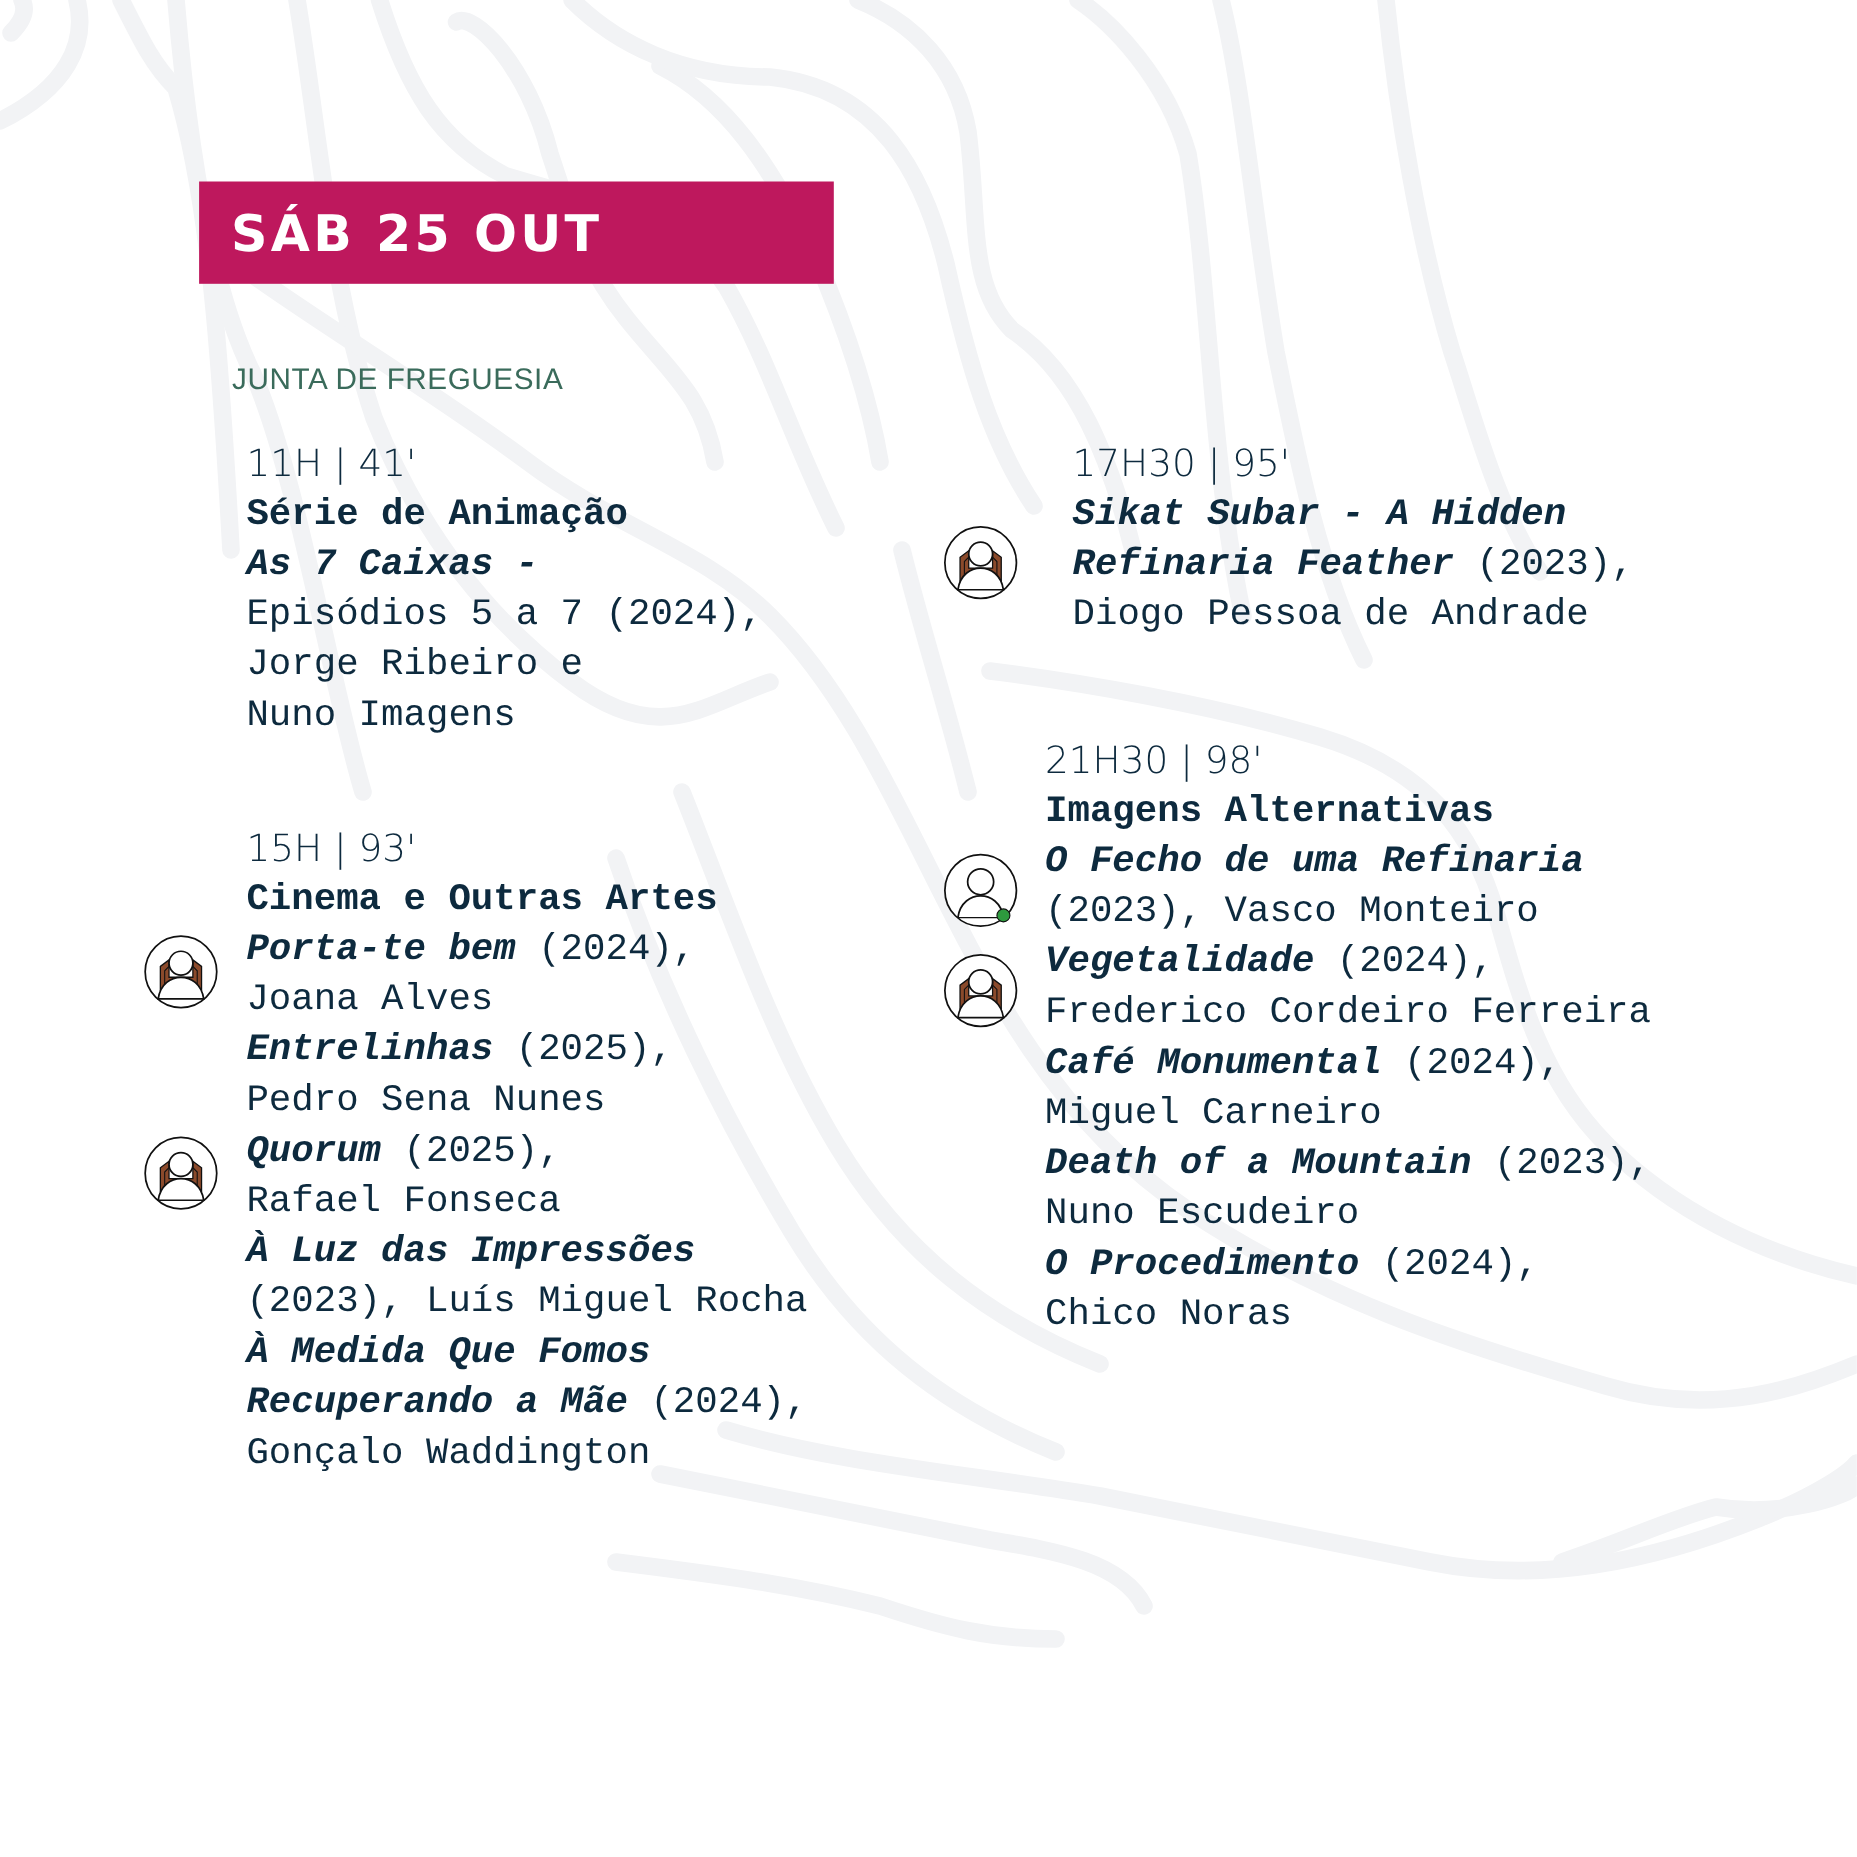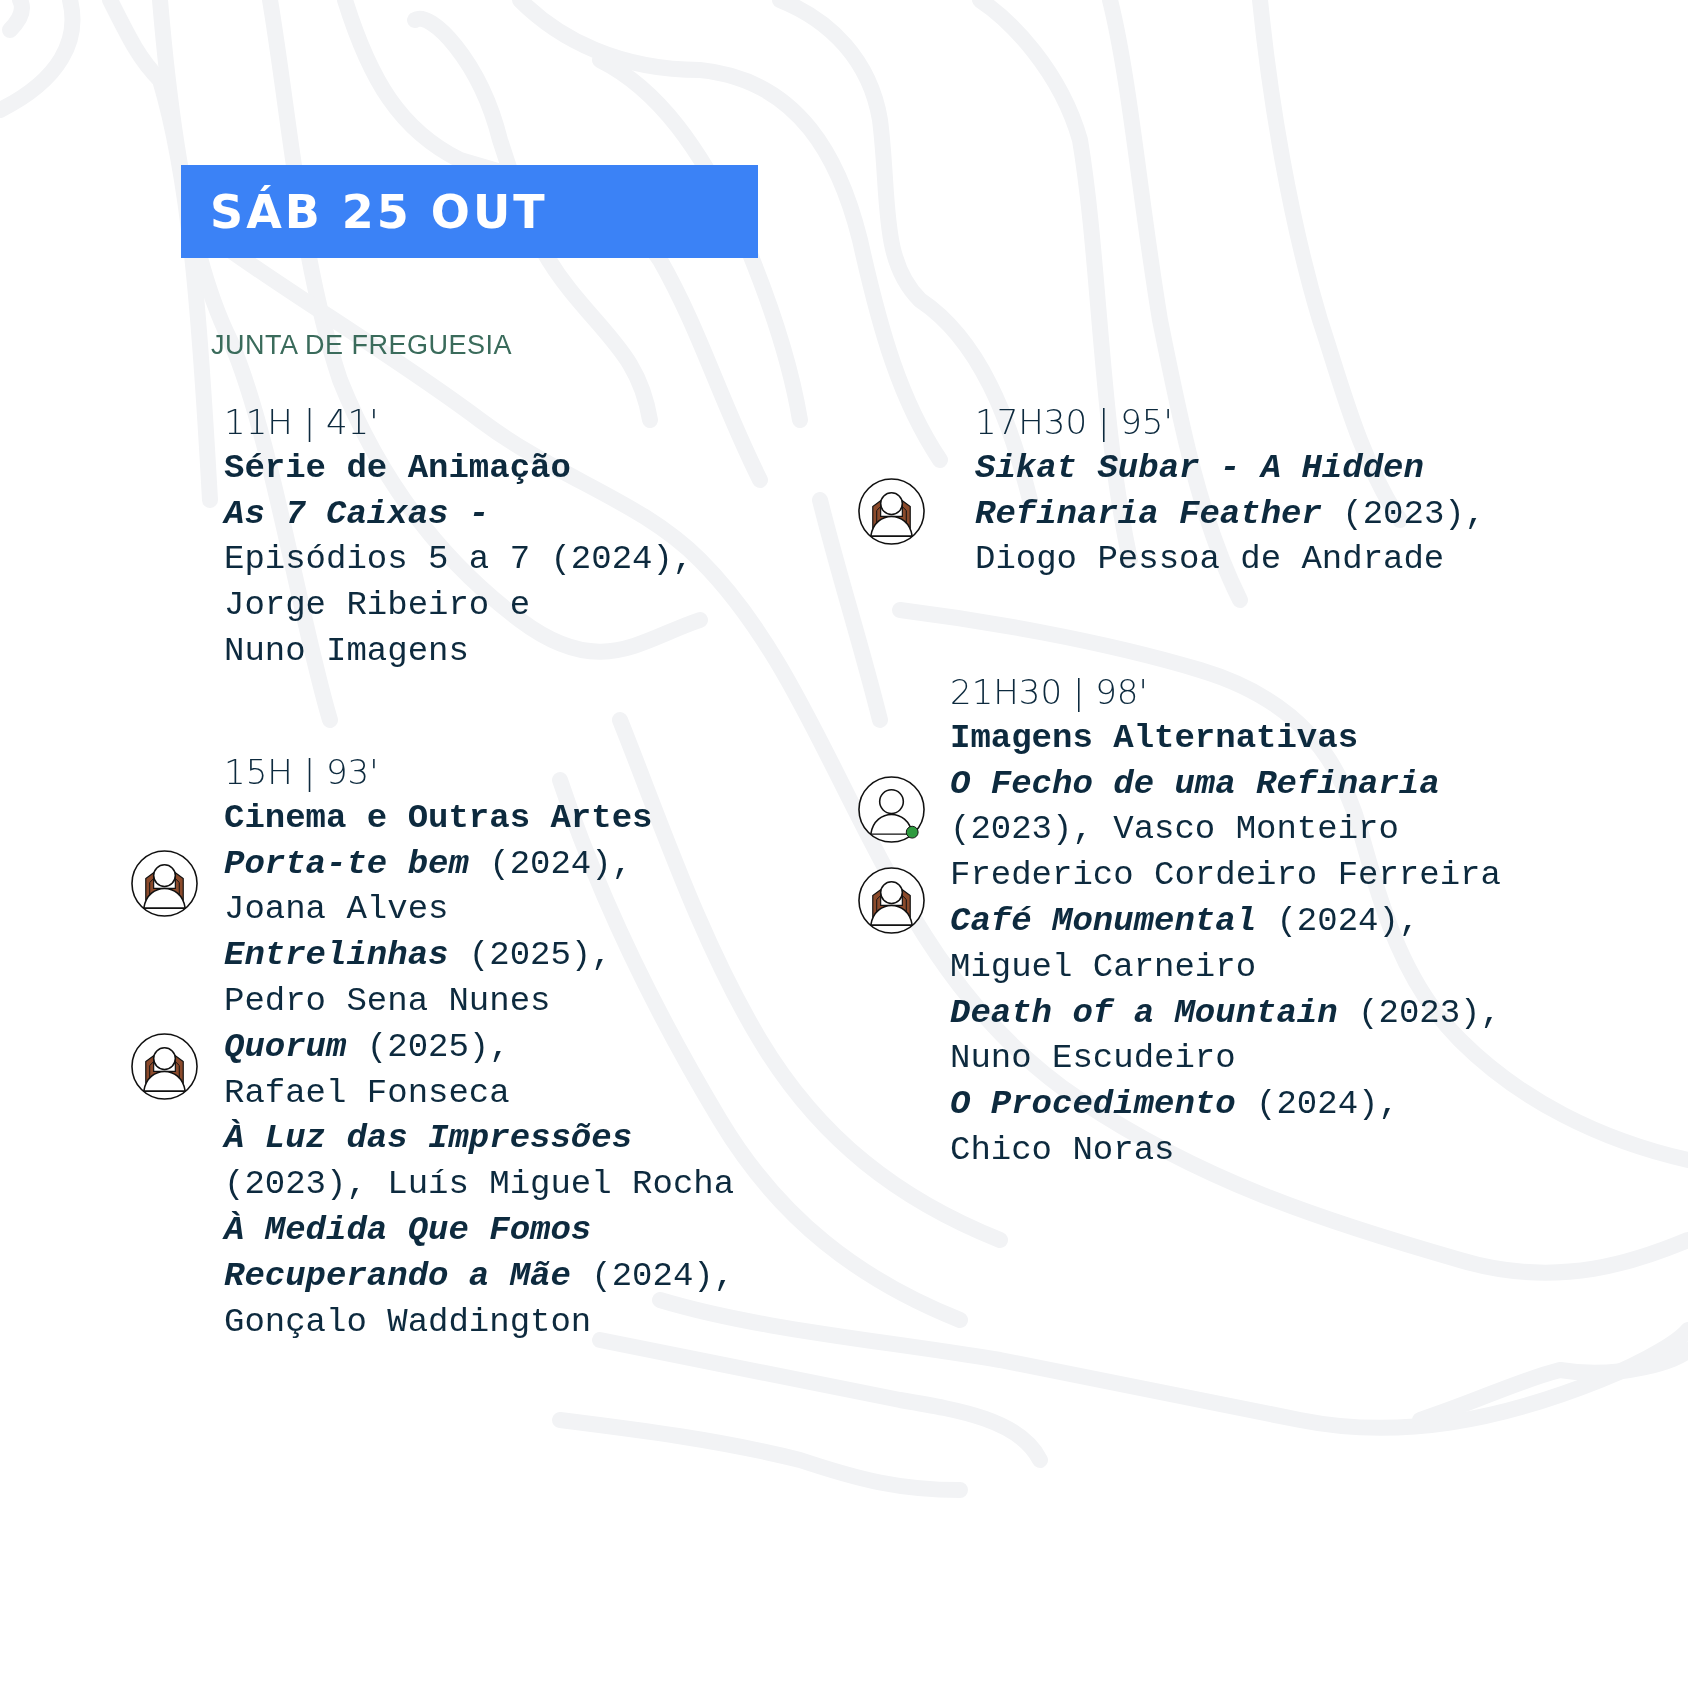--- a/index.html
+++ b/index.html
@@ -7,21 +7,21 @@
     width:1688px; height:1688px; position:relative; overflow:hidden;
     background:#ffffff;
     font-family:"DejaVu Sans","Liberation Sans",sans-serif;
     color:#0d2a3e;
   }
   .bg-contours { position:absolute; left:0; top:0; width:1688px; height:1688px; z-index:0; }
   .bg-contours path { fill:none; stroke:#f2f3f5; stroke-width:16; stroke-linecap:round; stroke-linejoin:round; }
 
   .date-banner {
     position:absolute; left:181px; top:165px; width:577px; height:93px;
-    background:#3b82f6; z-index:2;
+    background:#be185d; z-index:2;
     display:flex; align-items:center;
   }
   .date-banner span {
     margin-left:29px; color:#ffffff; font-weight:bold;
     font-size:46px; letter-spacing:3px;
     font-family:"DejaVu Sans",sans-serif;
   }
 
   .venue {
     position:absolute; left:211px; top:330px; z-index:2;
@@ -117,20 +117,21 @@
   <span class="line txt director">Diogo Pessoa de Andrade</span>
 </div>
 
 <div class="session" id="s-2130">
   <span class="line time">21H30 | 98'</span>
   <span class="line category txt">Imagens Alternativas</span>
 
   <span class="line txt film-title">O Fecho de uma Refinaria</span>
   <span class="line txt"><span class="year">(2023),</span> <span class="director">Vasco Monteiro</span></span>
 
+  <span class="line txt"><span class="film-title">Vegetalidade</span> <span class="year">(2024),</span></span>
   <span class="line txt director">Frederico Cordeiro Ferreira</span>
 
   <span class="line txt"><span class="film-title">Café Monumental</span> <span class="year">(2024),</span></span>
   <span class="line txt director">Miguel Carneiro</span>
 
   <span class="line txt"><span class="film-title">Death of a Mountain</span> <span class="year">(2023),</span></span>
   <span class="line txt director">Nuno Escudeiro</span>
 
   <span class="line txt"><span class="film-title">O Procedimento</span> <span class="year">(2024),</span></span>
   <span class="line txt director">Chico Noras</span>

